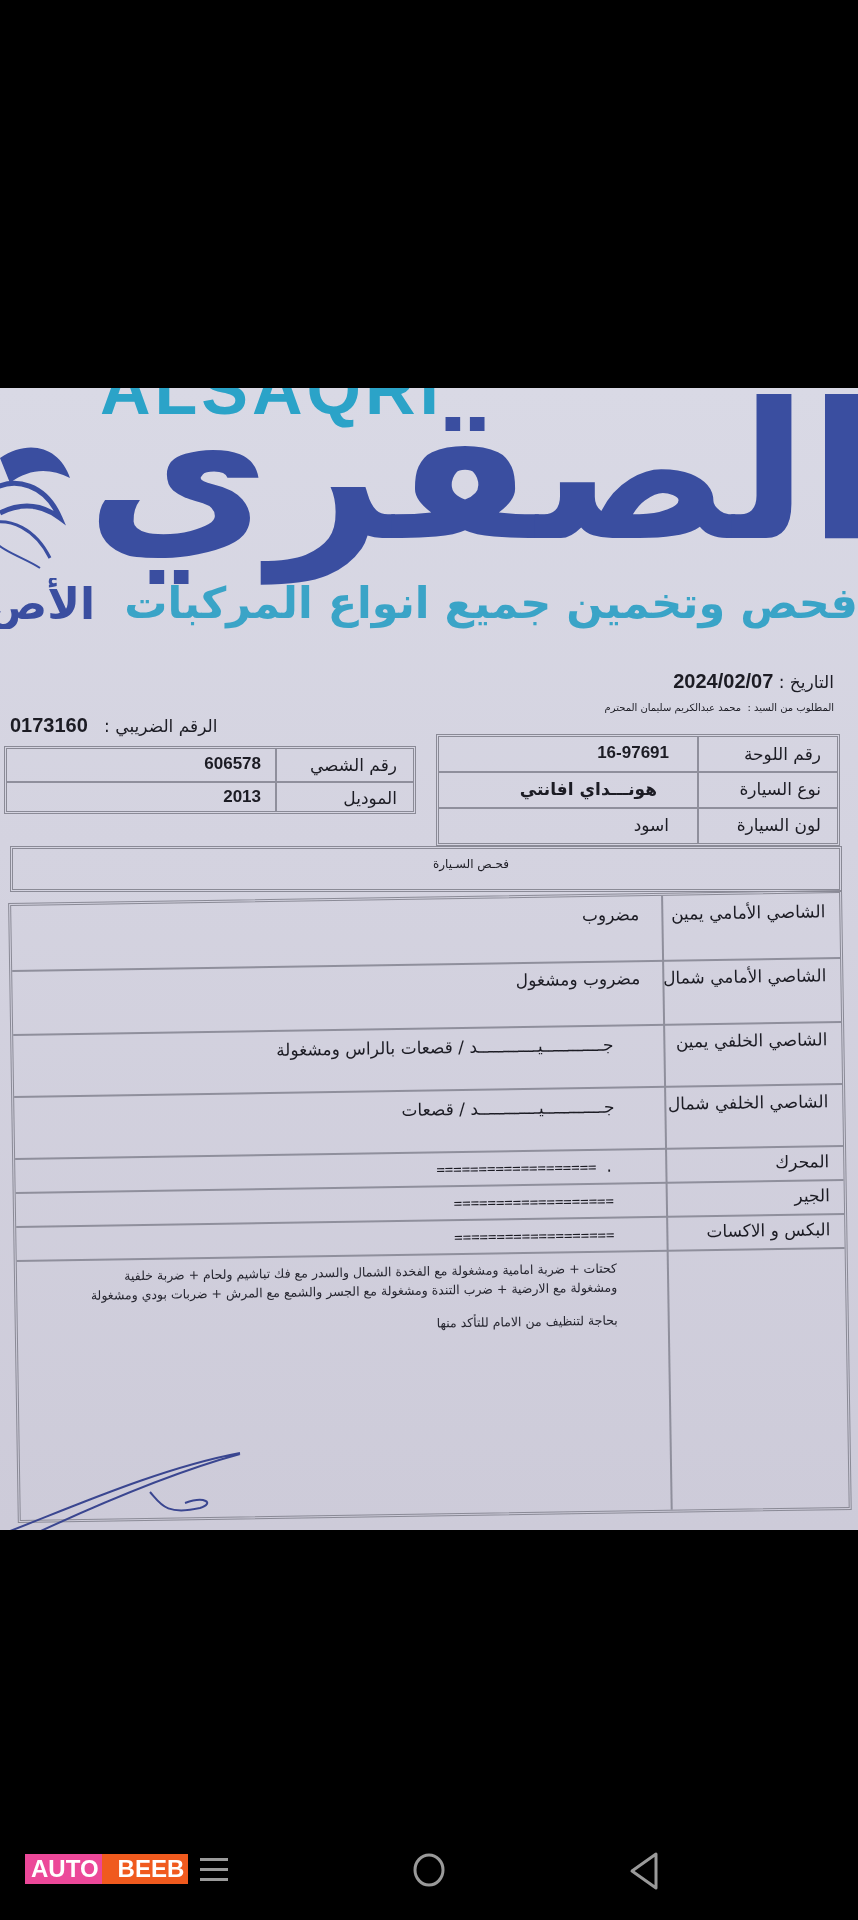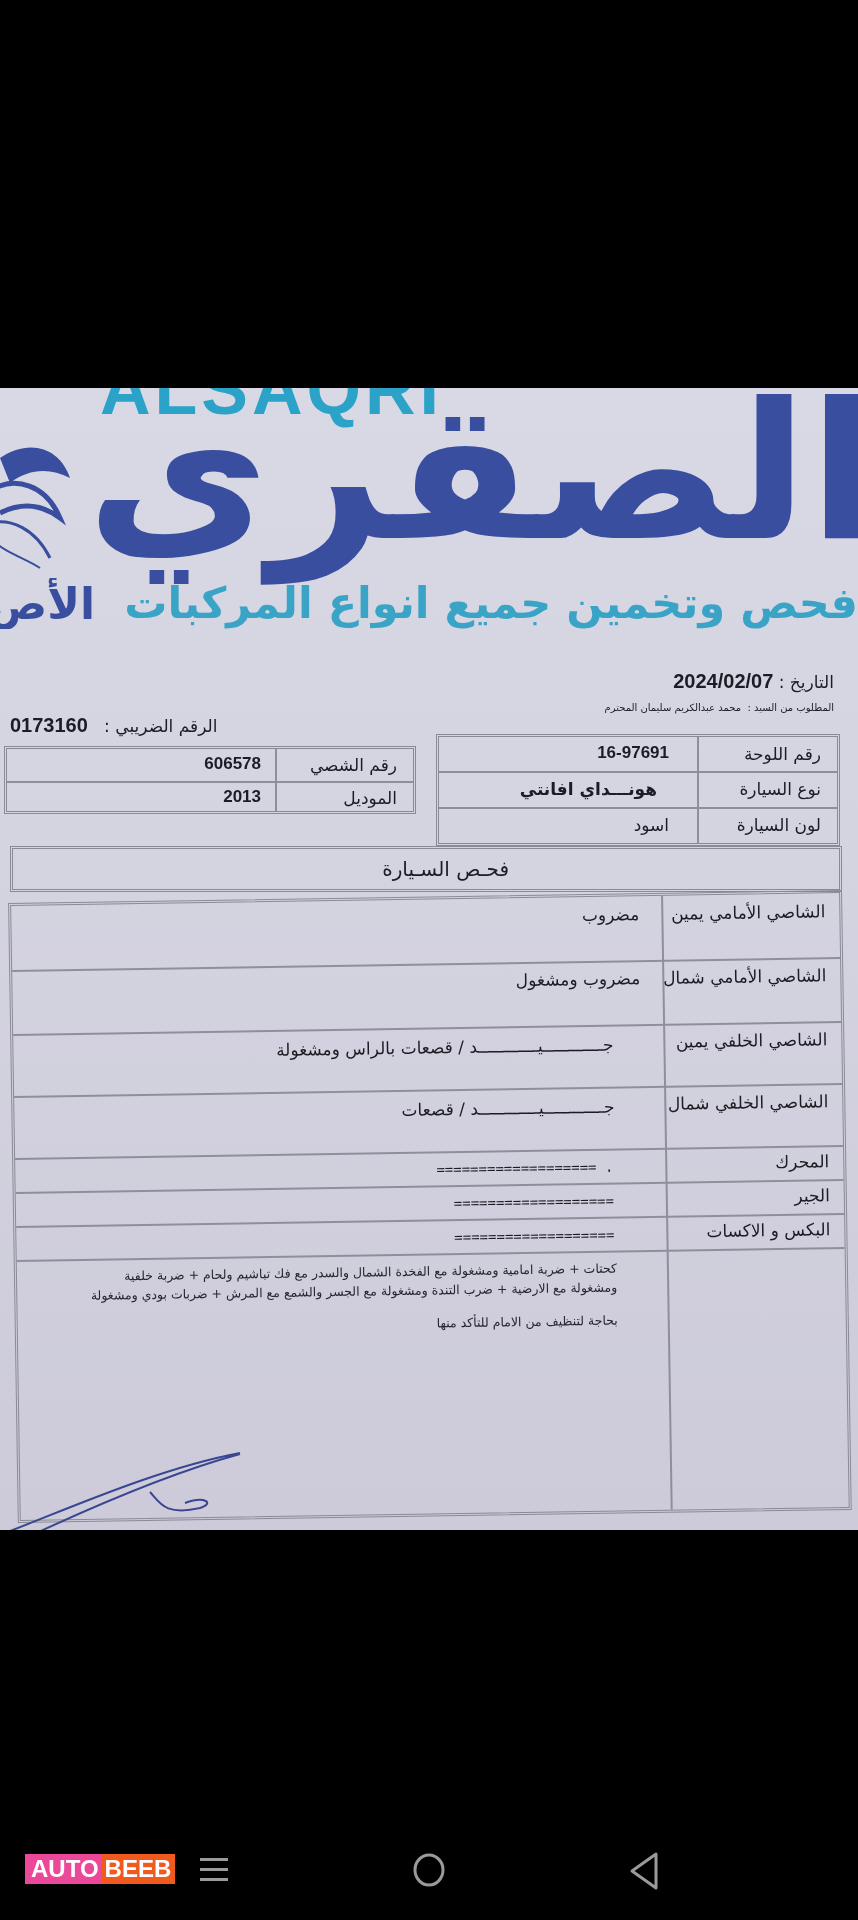--- a/index.html
+++ b/index.html
@@ -36,21 +36,21 @@
     .num { font-family:"Liberation Sans", sans-serif; font-weight:bold; font-size:20px; }
     .tbl { position:absolute; border:3px double #8a8a96; box-sizing:border-box; }
     .hline { position:absolute; height:0; border-top:2px solid #8f8f9c; }
     .vline { position:absolute; width:0; border-left:2px solid #8f8f9c; }
     .cell-label { position:absolute; direction:rtl; font-size:17px; color:#1c1c24; white-space:nowrap; }
     .cell-val { position:absolute; direction:rtl; font-size:17px; color:#1c1c24; white-space:nowrap; font-weight:bold; }
     .notes { position:absolute; direction:rtl; font-size:12.5px; color:#262630; line-height:19px; text-align:right; }
     .navbar { position:absolute; left:0; top:1830px; width:858px; height:90px; background:#000; }
     .logo { position:absolute; left:25px; top:24px; height:30px; display:flex; font-family:"Liberation Sans", sans-serif; font-weight:bold; font-size:24px; }
     .logo .a { background:#ec4899; color:#fff; padding:0 3px 0 6px; line-height:30px; }
-    .logo .b { background:#f05a1e; color:#fff; padding:0 4px 0 3px; line-height:30px; }
+    .logo .b { background:#f05a1e; color:#fff; padding:0 4px 0 16px; line-height:30px; }
     .nav-btn { position:absolute; }
   </style>
 </head>
 <body>
 
 <div class="photo">
 
   <svg class="eagle" viewBox="0 0 90 150">
     <path d="M10 30 C40 10 70 20 80 50 C60 40 40 40 20 55 Z" fill="#3a4ea0"></path>
     <path d="M5 60 C25 50 55 55 70 90 C50 75 30 75 10 85" fill="none" stroke="#3a4ea0" stroke-width="5"></path>
@@ -90,21 +90,21 @@
   <div class="tbl" style="left:4px; top:358px; width:412px; height:68px;">
     <div class="hline" style="left:0; right:0; top:32px;"></div>
     <div class="vline" style="left:268px; top:0; bottom:0;"></div>
     <div class="cell-label" style="right:16px; top:6px;">رقم الشصي</div>
     <div class="cell-val num" style="right:152px; top:5px;">606578</div>
     <div class="cell-label" style="right:16px; top:39px;">الموديل</div>
     <div class="cell-val num" style="right:152px; top:38px;">2013</div>
   </div>
 
   <div class="tbl" style="left:10px; top:458px; width:832px; height:46px;">
-    <div class="cell-label" style="right:330px; top:8px; font-size:20px;">فحـص السـيارة</div>
+    <div class="cell-label" style="right:330px; top:8px; font-size:12px;">فحـص السـيارة</div>
   </div>
   <div class="tbl" style="left:8px; top:502px; width:834px; height:620px; transform:rotate(-0.9deg); transform-origin:right top;">
     <div class="vline" style="left:650px; top:0; bottom:0;"></div>
     <div class="hline" style="left:0; right:0; top:64px;"></div>
     <div class="hline" style="left:0; right:0; top:128px;"></div>
     <div class="hline" style="left:0; right:0; top:190px;"></div>
     <div class="hline" style="left:0; right:0; top:252px;"></div>
     <div class="hline" style="left:0; right:0; top:286px;"></div>
     <div class="hline" style="left:0; right:0; top:320px;"></div>
     <div class="hline" style="left:0; right:0; top:354px;"></div>

